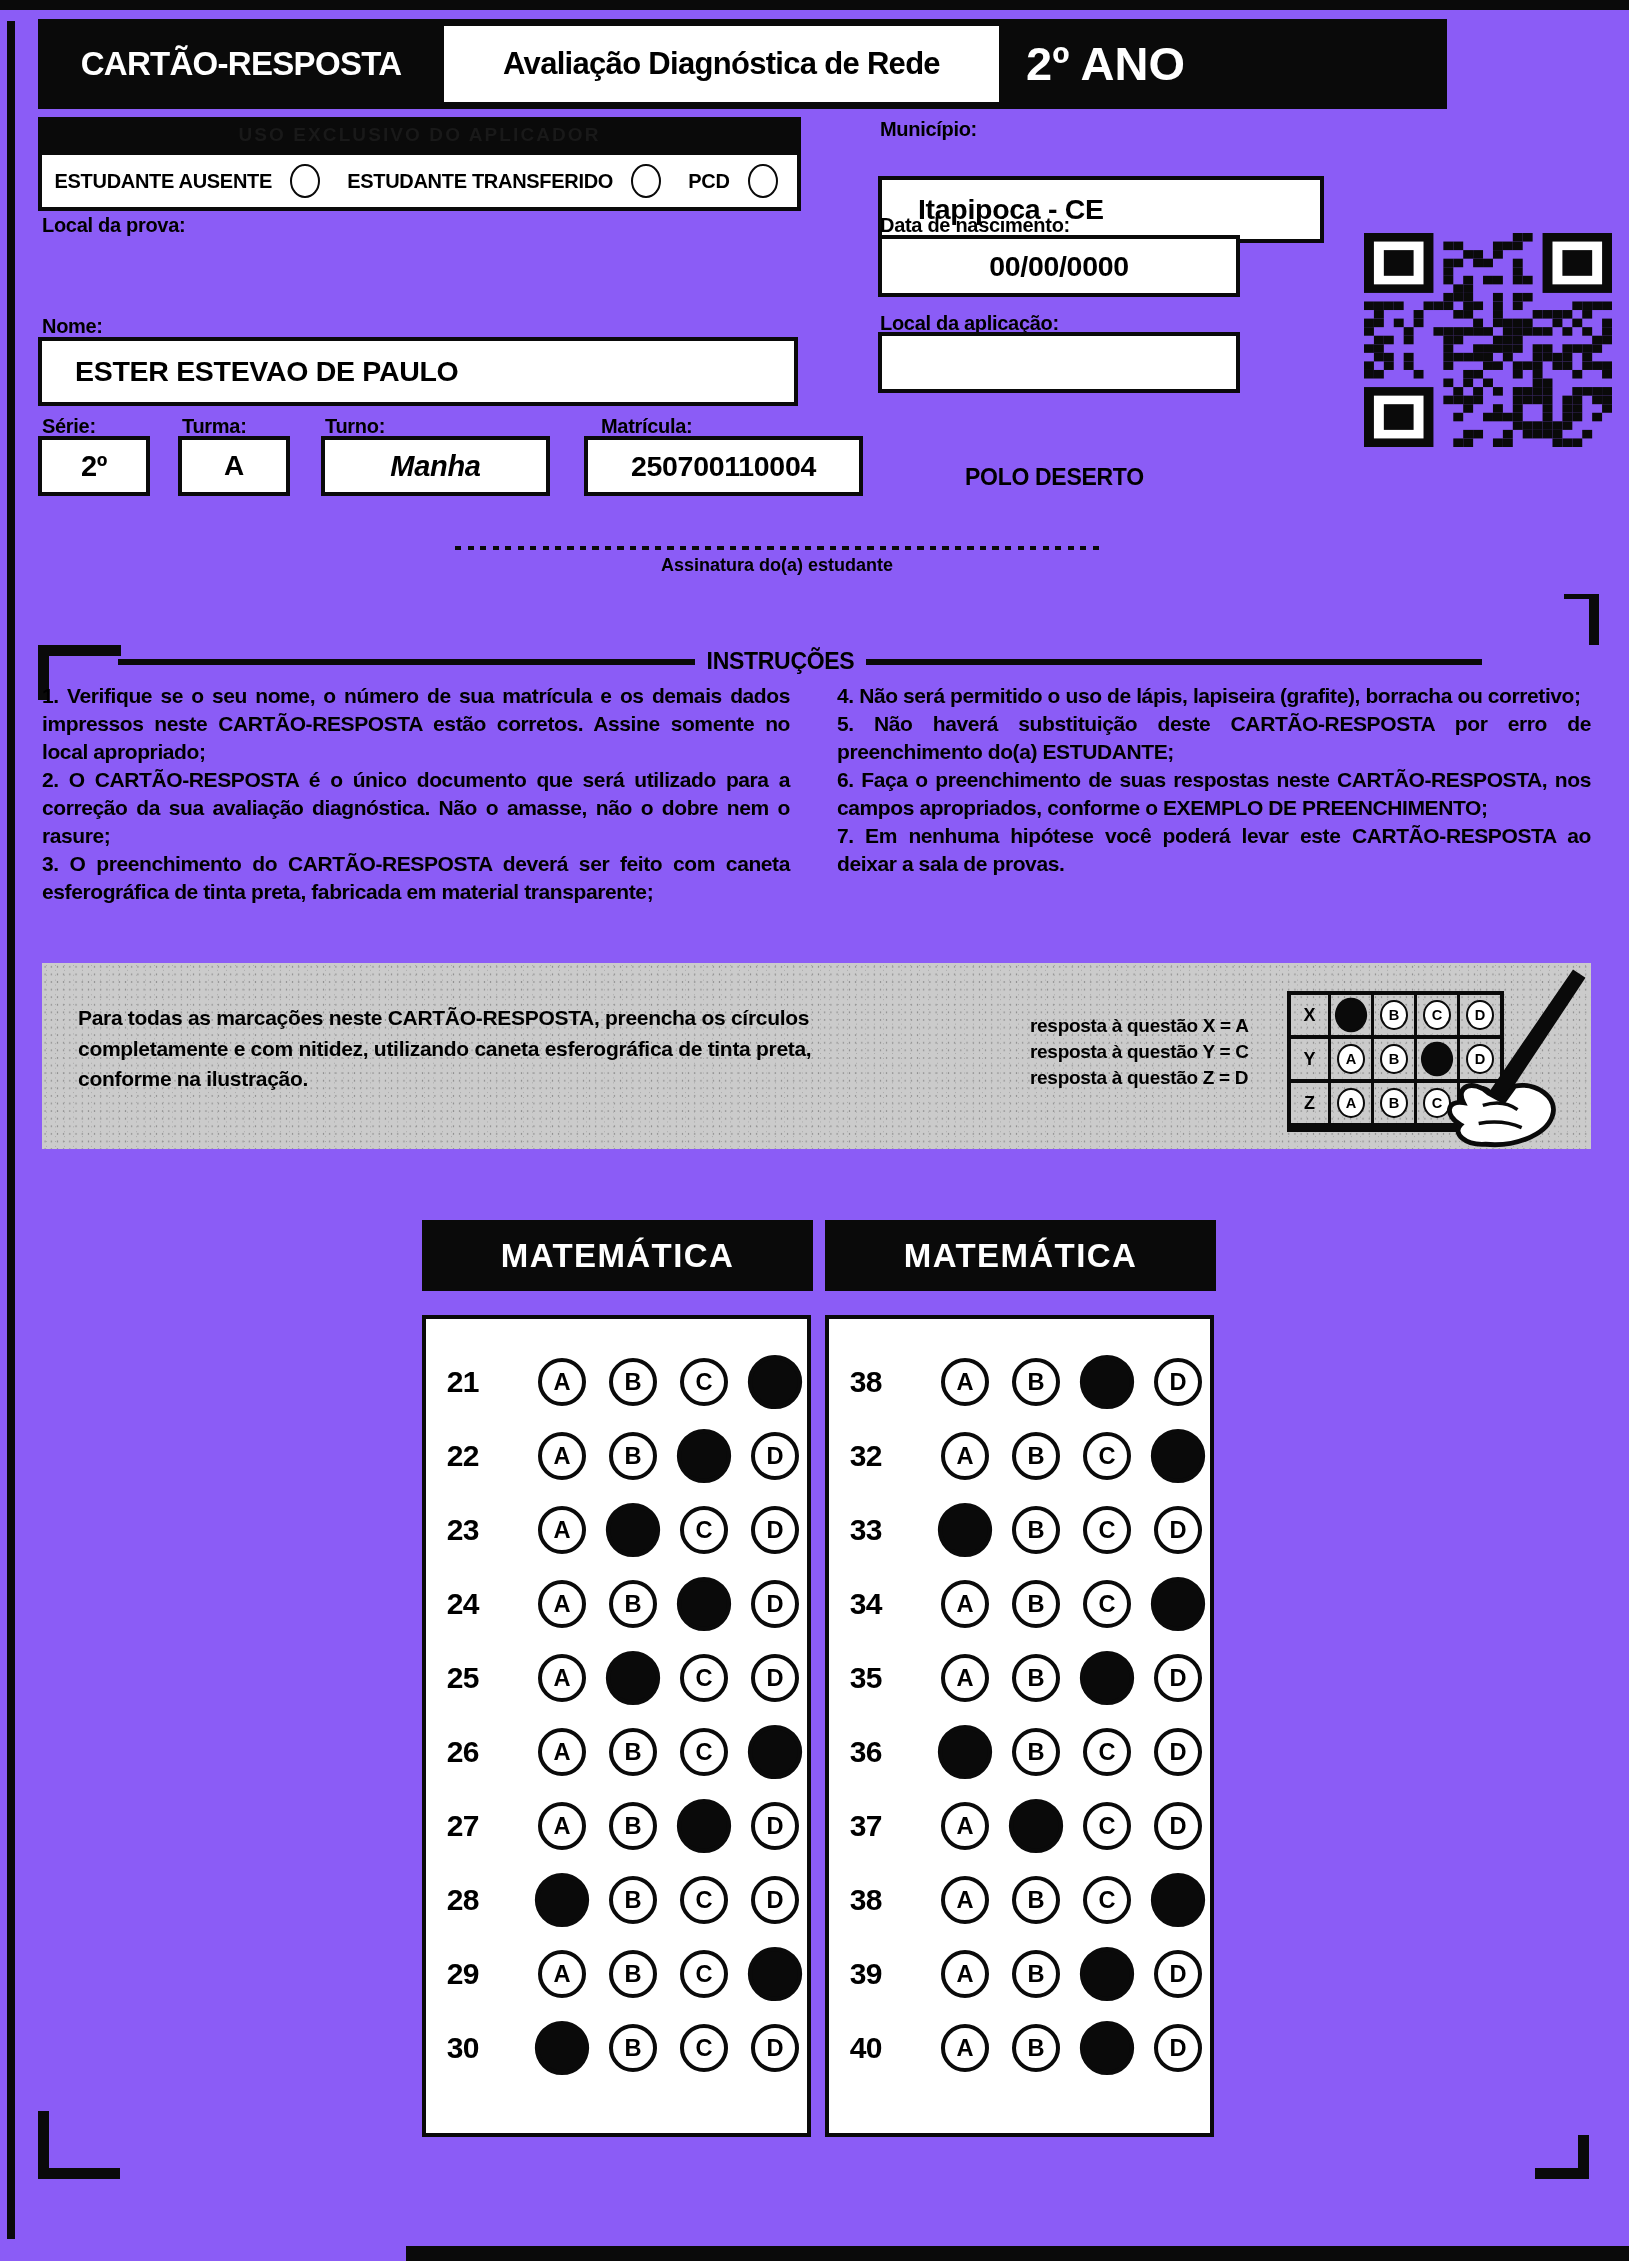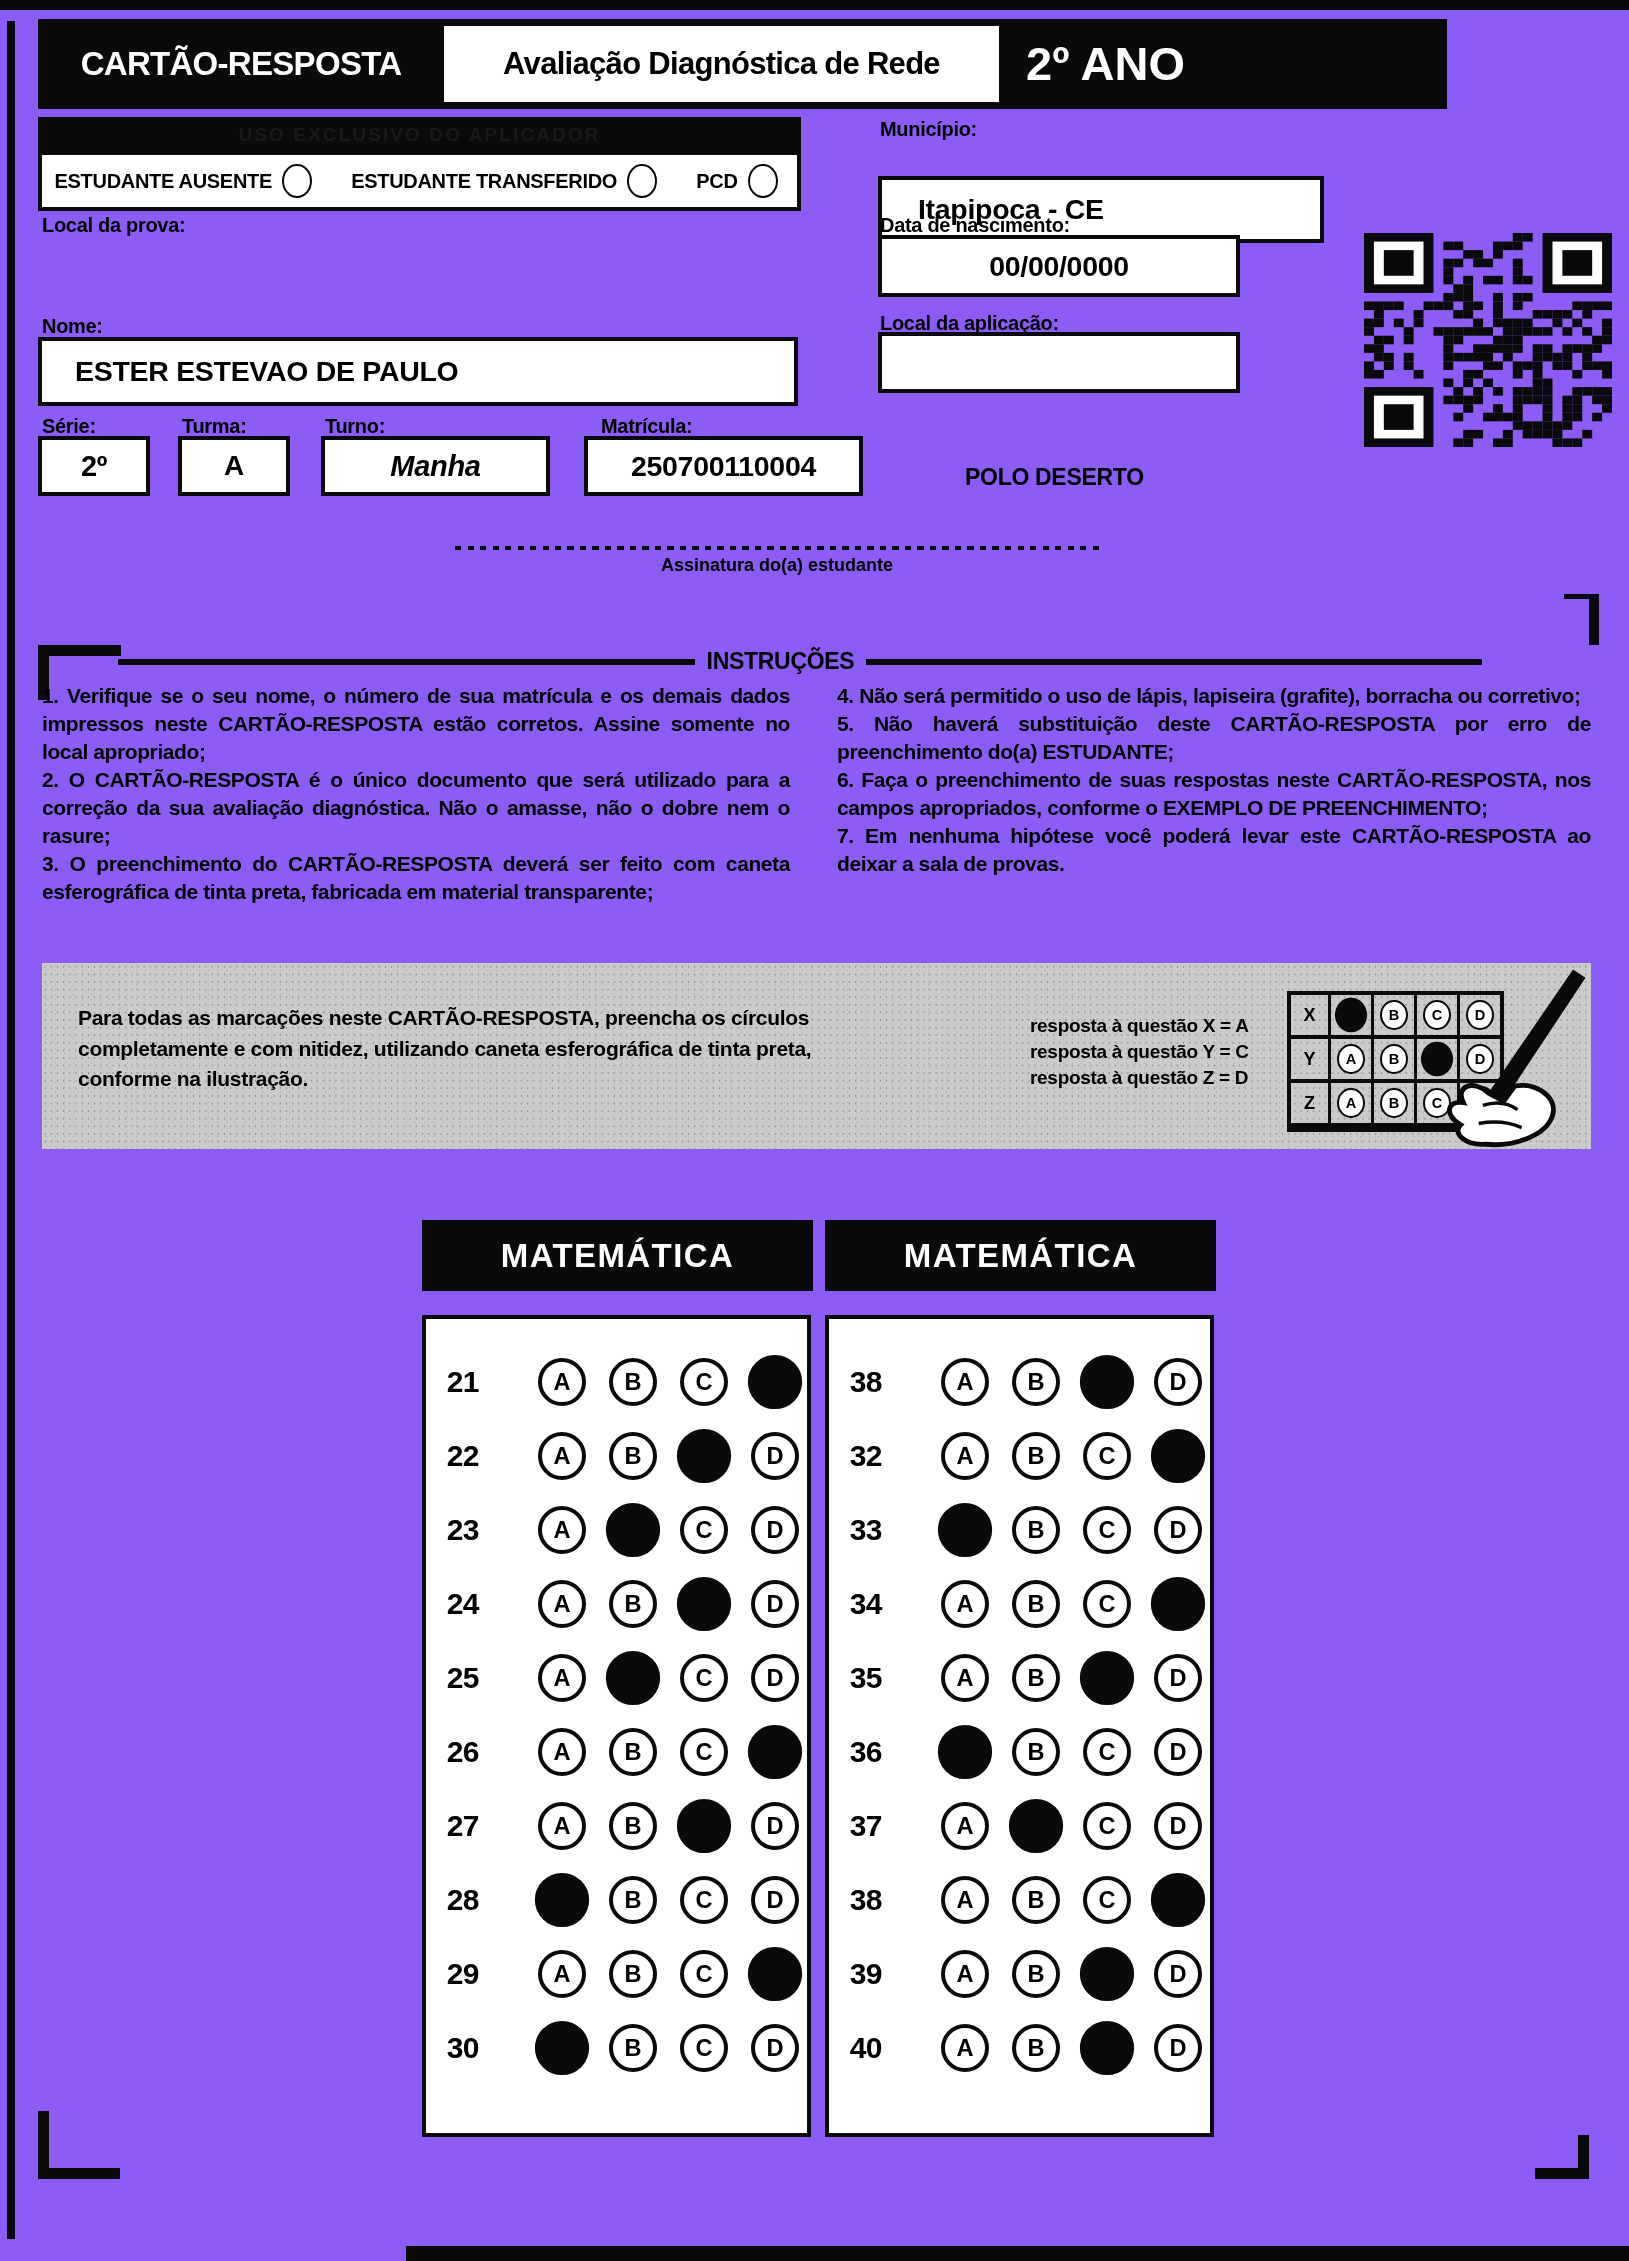--- a/index.html
+++ b/index.html
@@ -12,21 +12,21 @@
   .val{font-weight:700;letter-spacing:-0.3px;}
 
   
   #card-title{color:#fff;font-weight:700;font-size:33px;text-align:center;line-height:90px;letter-spacing:-0.7px;}
   #exam-box{background:#fff;text-align:center;line-height:76px;font-weight:700;font-size:31px;letter-spacing:-0.7px;}
   #grade-text{color:#fff;font-weight:700;font-size:47px;line-height:90px;letter-spacing:0px;}
   #uso-text{color:#191919;font-weight:700;font-size:19px;text-align:center;line-height:35px;letter-spacing:2.1px;}
 
   
   #status-box{display:flex;align-items:center;justify-content:space-between;padding:0 19.4px 0 12.5px;}
-  .status-item{display:flex;align-items:center;gap:10px;}
+  .status-item{display:flex;align-items:center;gap:18px;}
   .s-circle{width:26px;height:30.5px;border:2.8px solid #0a0a0a;border-radius:50%;background:#fff;}
 
   
   .field-text{display:flex;align-items:center;height:100%;}
   .ctr{justify-content:center;}
 
   
   #sig-line{height:3.5px;background:repeating-linear-gradient(90deg,#0a0a0a 0 6.2px,transparent 6.2px 12.5px);}
   #sig-label{text-align:center;font-weight:700;font-size:18px;}
 

